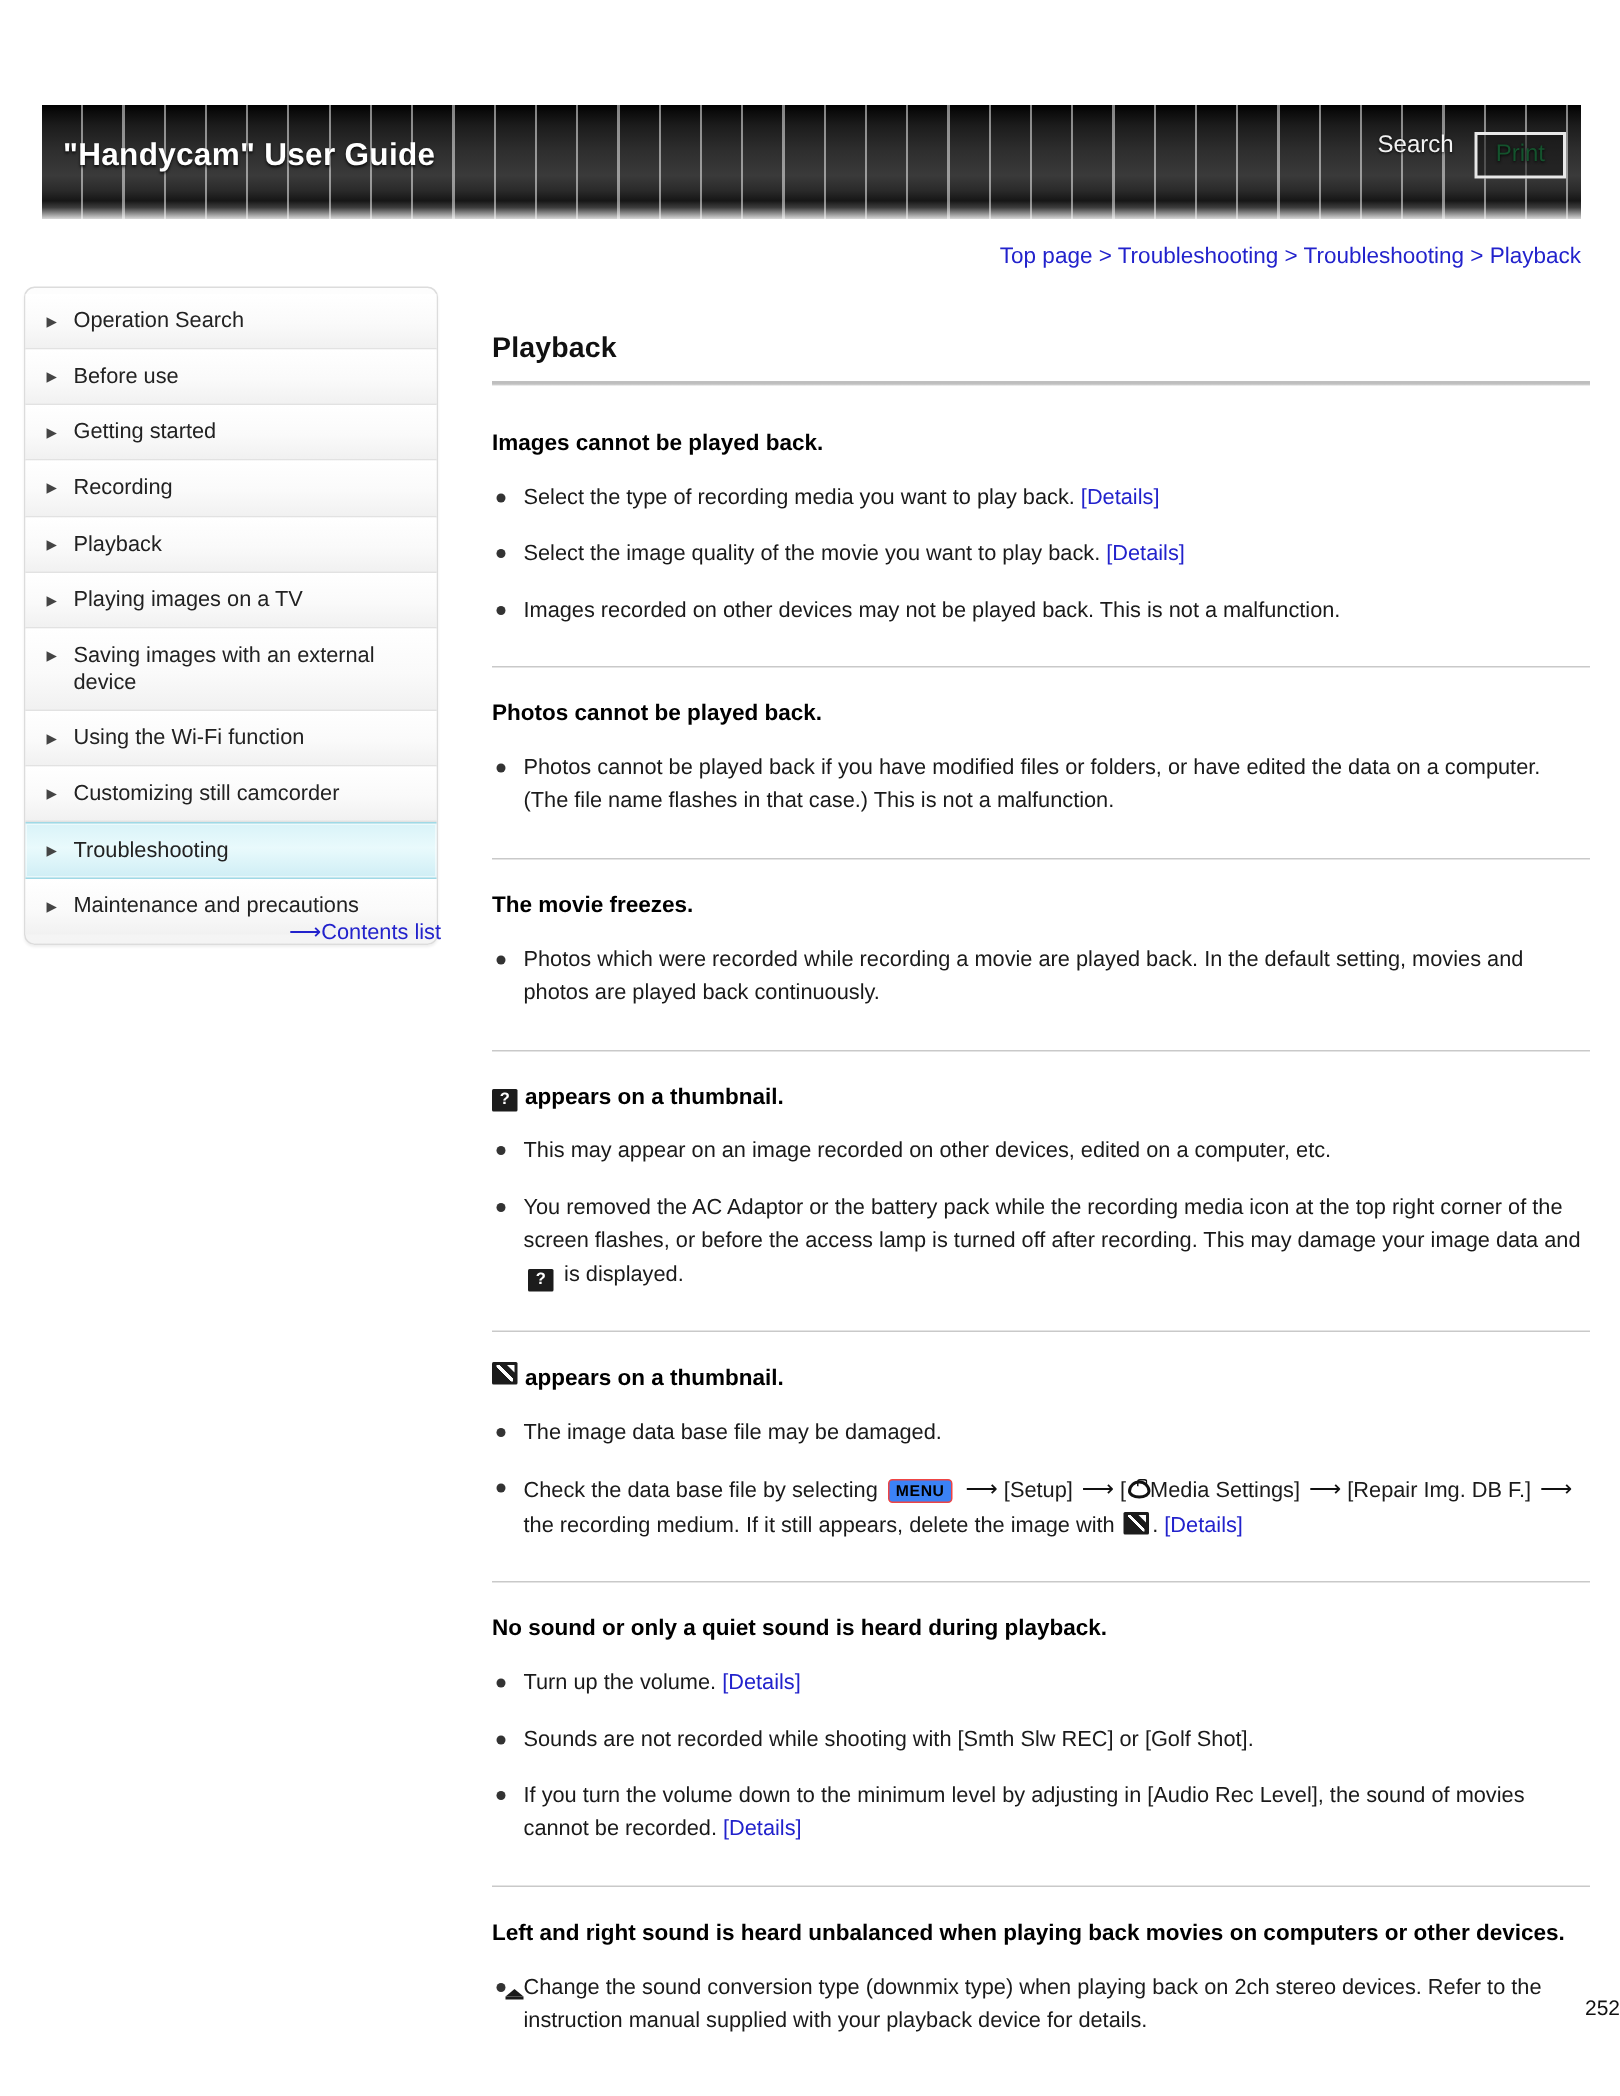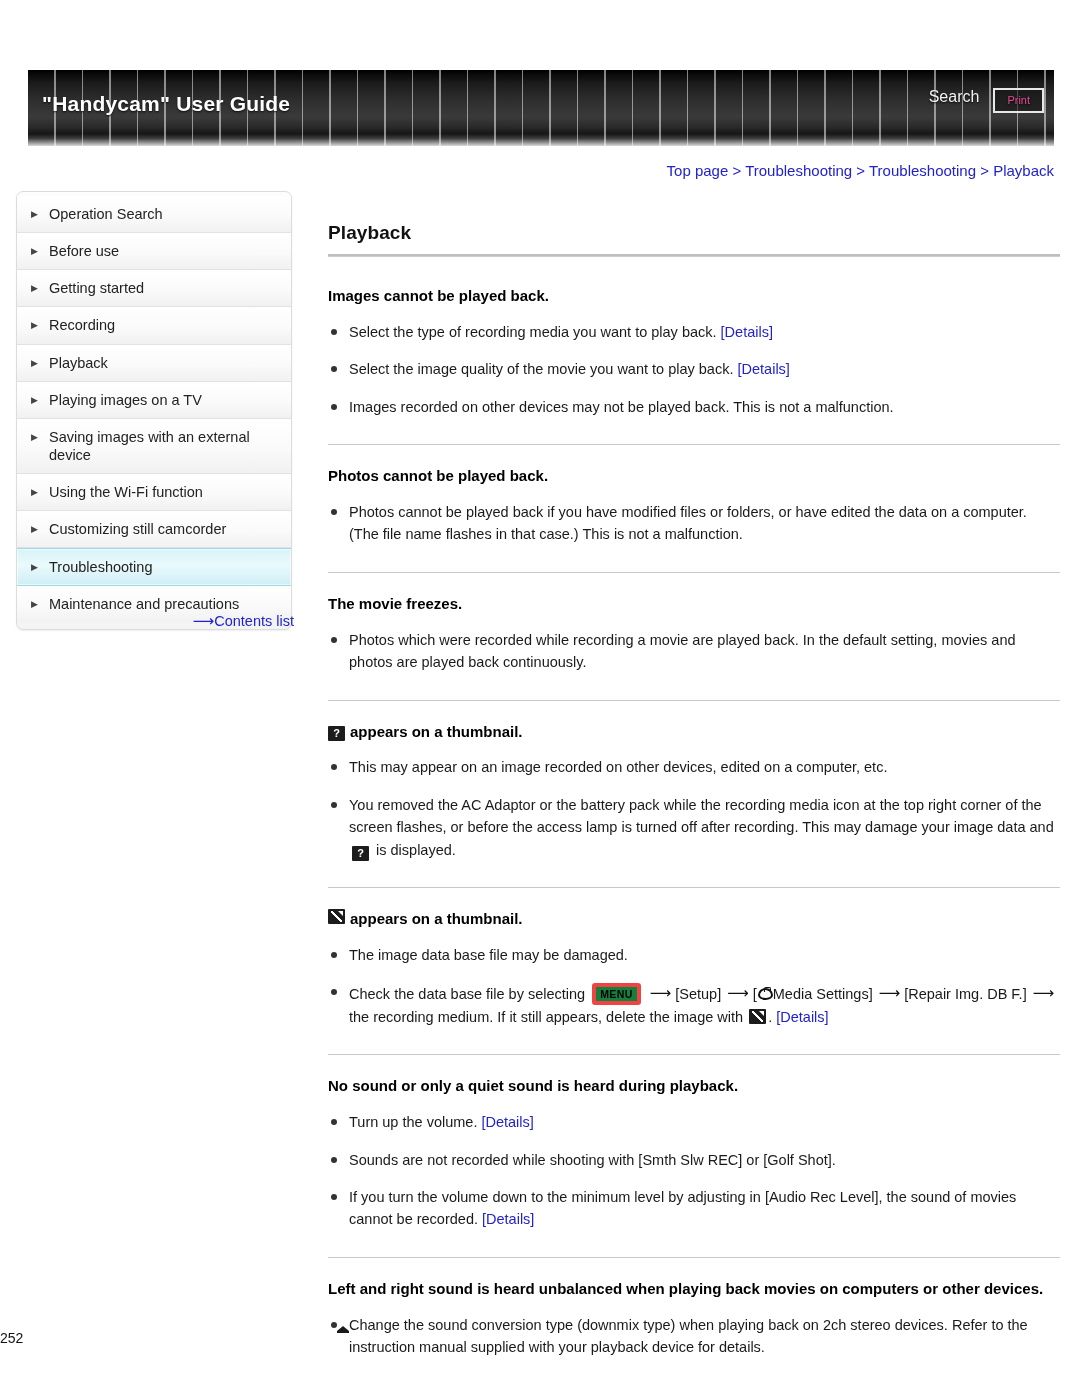--- a/index.html
+++ b/index.html
@@ -71,22 +71,22 @@
     gap: 14px;
     z-index: 3;
   }
   .hdr-search {
     font-size: 16px;
     color: #f2f2f2;
     text-shadow: 0 1px 2px rgba(0,0,0,0.9);
     cursor: pointer;
   }
   .hdr-print {
-    font-size: 11px;
-    color: #ec4899;
+    font-size: 16px;
+    color: #14532d;
     border: 2px solid #e8e8e8;
     padding: 4px 12px 5px 12px;
     background: rgba(20,20,20,0.55);
     text-shadow: 0 1px 2px rgba(0,0,0,0.9);
     cursor: pointer;
   }
 
   
   .breadcrumb {
     position: absolute;
@@ -279,28 +279,28 @@
     right: 2px;
     top: 2px;
     width: 0; height: 0;
     border-left: 5px solid transparent;
     border-top: 5px solid #ffffff;
   }
   .icon-broken.inline { margin: 0 2px; vertical-align: -2px; }
 
   .icon-menu {
     display: inline-block;
-    border: 4px solid #ef4444;
+    border: 1px solid #ef4444;
     border-radius: 3px;
     font-size: 10.5px;
     font-weight: bold;
     letter-spacing: 0.4px;
     padding: 1px 4px 1px 4px;
     line-height: 1.15;
-    background: #15803d;
+    background: #3b82f6;
     color: #000;
     vertical-align: 1px;
     margin: 0 3px;
   }
   .arrow-r {
     display: inline-block;
     margin: 0 6px;
     font-size: 15px;
     vertical-align: 1px;
     letter-spacing: -2px;
@@ -331,21 +331,21 @@
     border-bottom: none;
     border-radius: 2px 2px 0 0;
   }
 
   
   .page-num {
     position: absolute;
     left: 0;
     top: 1330px;
     width: 1080px;
-    text-align: left;
+    text-align: right;
     font-size: 14px;
     color: #111;
   }
   .to-top {
     position: absolute;
     left: 336px;
     top: 1326px;
     width: 14px;
     height: 12px;
     cursor: pointer;

